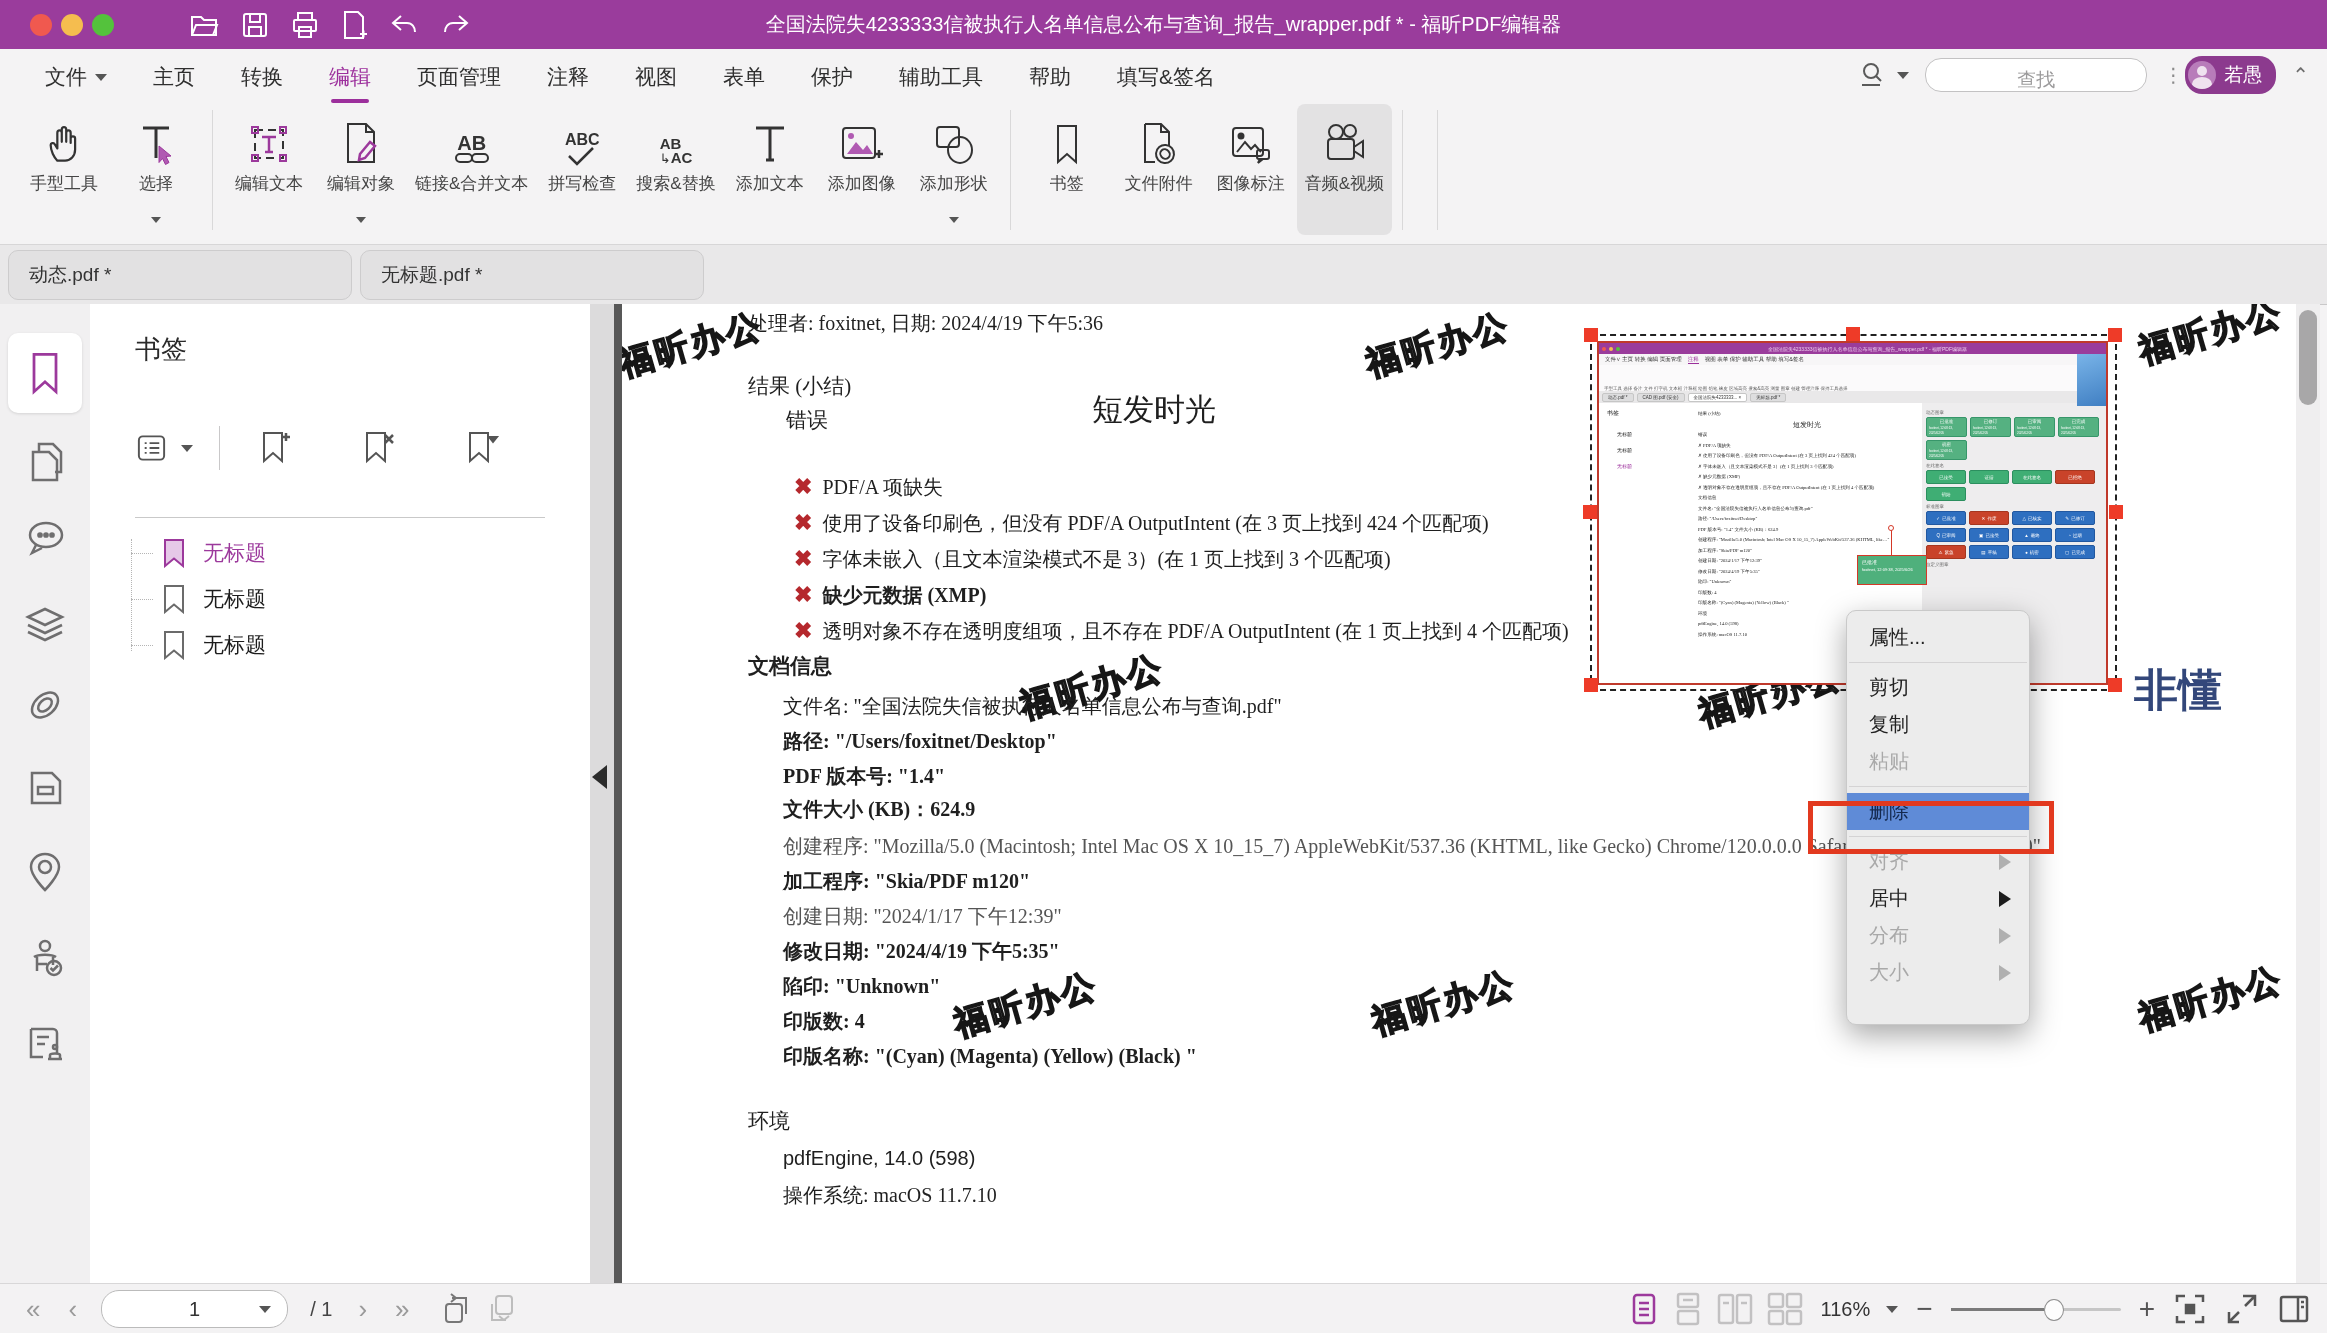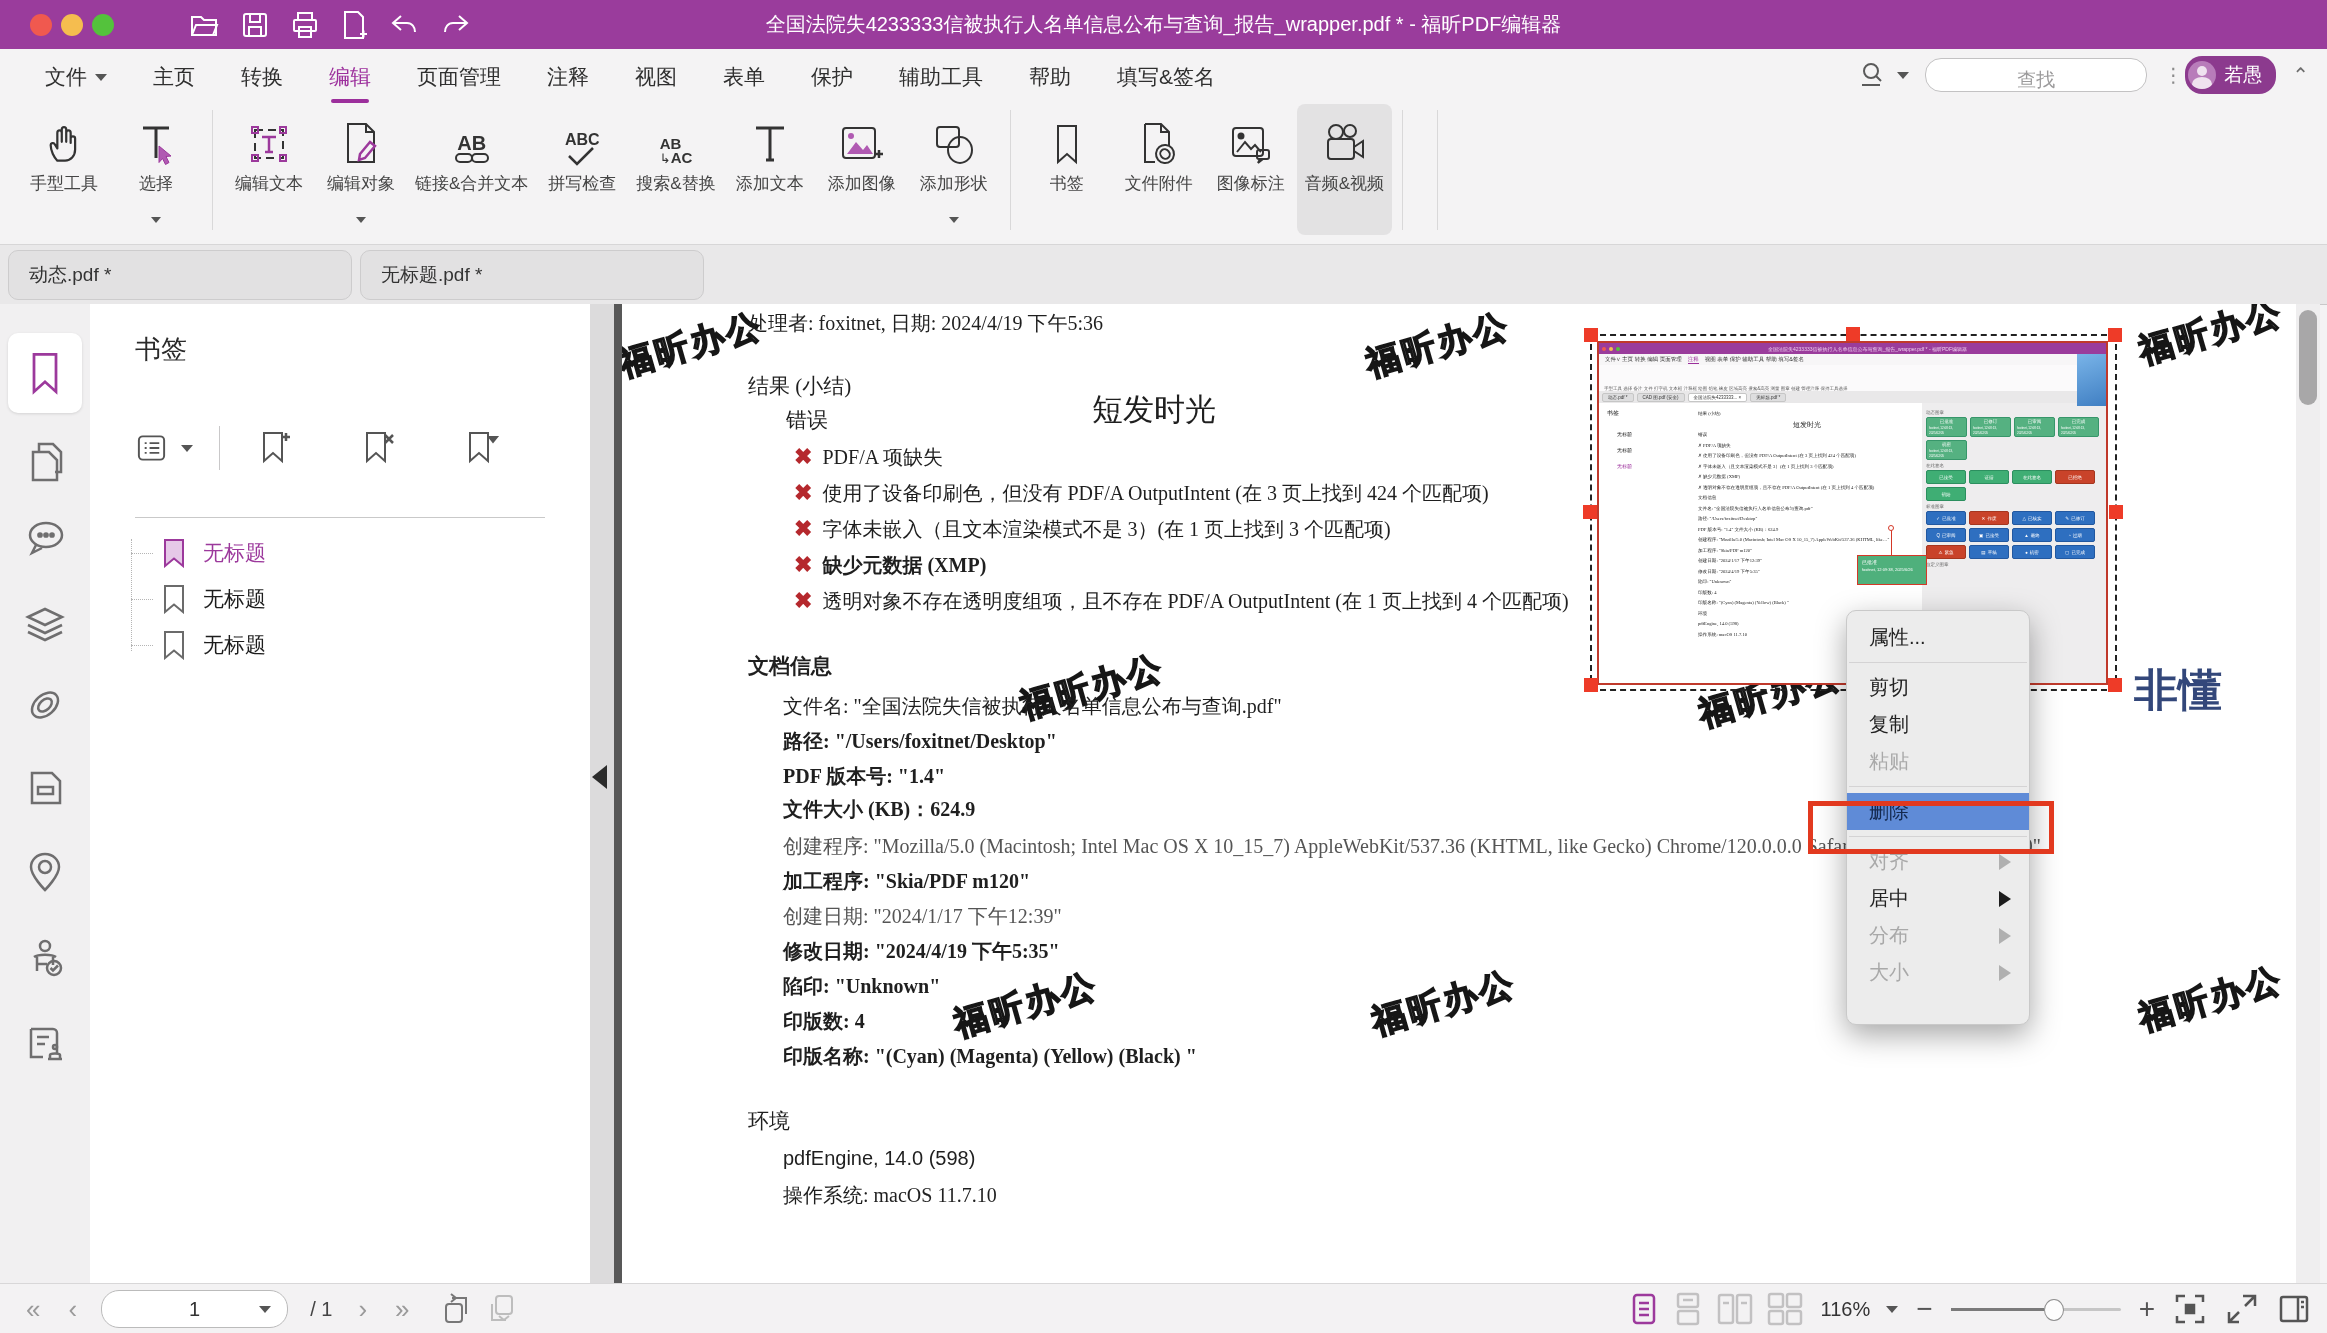--- a/index.html
+++ b/index.html
@@ -75,21 +75,21 @@
   .collapse-arrow{left:592px;top:765px;width:0;height:0;border-top:12px solid transparent;border-bottom:12px solid transparent;border-right:15px solid #2b2b2b;}
 
   
   .page{left:622px;top:304px;width:1674px;height:979px;background:#fff;overflow:hidden;}
   .docscroll{left:2296px;top:304px;width:24px;height:979px;background:#efeeef;}
   .docthumb{left:2299px;top:310px;width:18px;height:95px;background:#a8a7a8;border-radius:9px;}
   .serif{font-family:"Liberation Serif","DejaVu Serif",serif;}
   .dline{position:absolute;color:#1f1f1f;font-size:20px;white-space:nowrap;}
   .dline.b{font-weight:bold;}
   .dline.gray{color:#555;}
-  .errline{position:absolute;font-size:20px;color:#1f1f1f;white-space:nowrap;}
+  .errline{position:absolute;font-size:20px;color:#1f1f1f;white-space:nowrap;margin-top:30px;}
   .xmark{color:#b5282d;font-weight:bold;font-size:22px;margin-right:10px;}
   .wm{position:absolute;font-size:34px;font-weight:bold;letter-spacing:3px;color:transparent;-webkit-text-stroke:1.6px #161616;transform:rotate(-16deg);white-space:nowrap;}
   .bluetext{position:absolute;font-size:44px;font-weight:bold;color:#33477a;}
 
   
   .selrect{left:1590px;top:334px;width:527px;height:357px;border:2px dashed #222;box-sizing:border-box;}
   .handle{position:absolute;width:14px;height:14px;background:#ee3b28;}
   .mini{left:1597px;top:341px;width:511px;height:344px;background:#fff;border:2px solid #c0392b;box-sizing:border-box;box-shadow:inset 0 0 0 1px #222;overflow:hidden;}
   .m-titlebar{position:absolute;left:0;top:0;width:100%;height:11px;background:#9a3c9c;display:flex;align-items:center;}
   .m-dot{width:4px;height:4px;border-radius:50%;margin-left:3px;}

